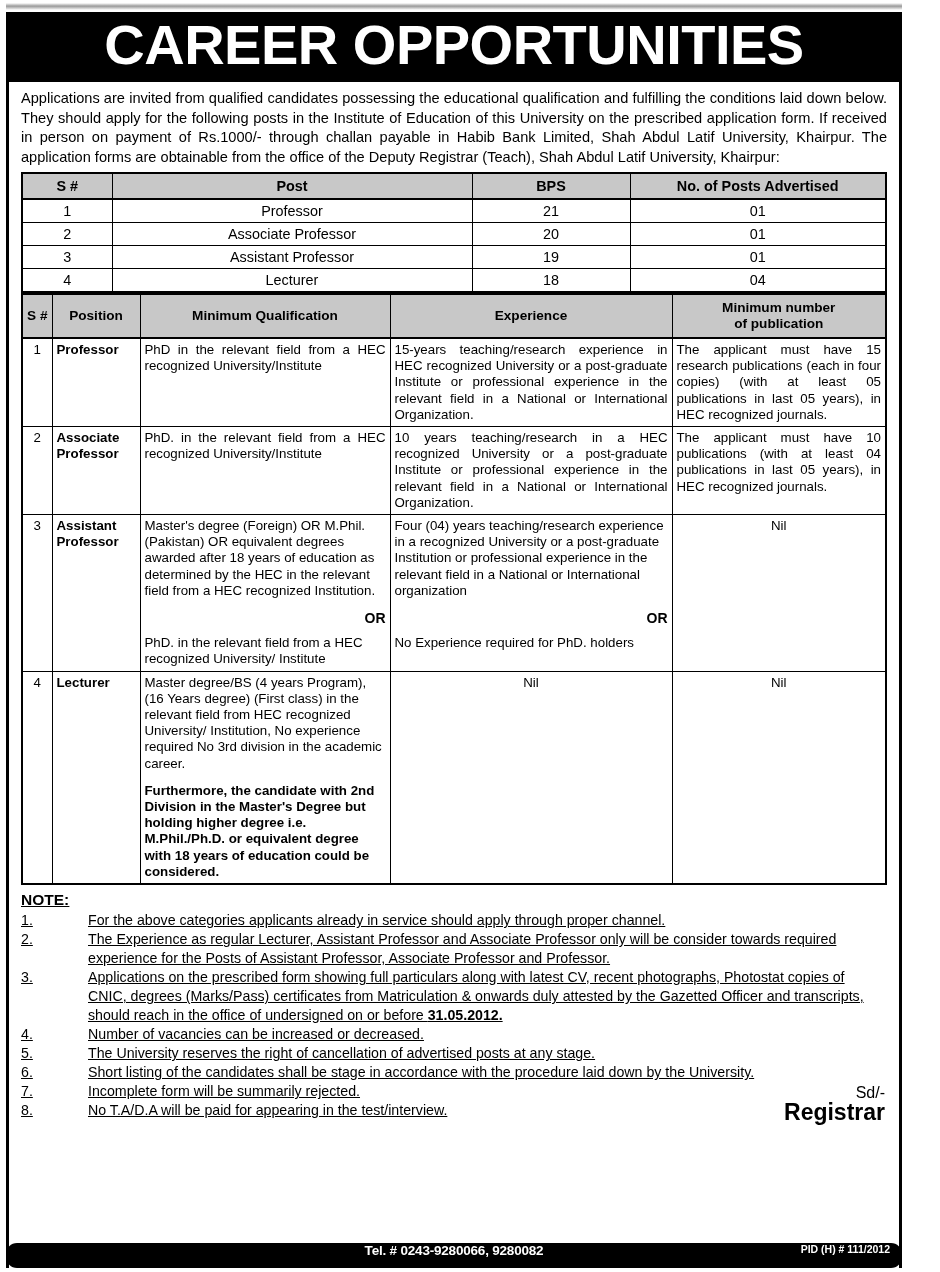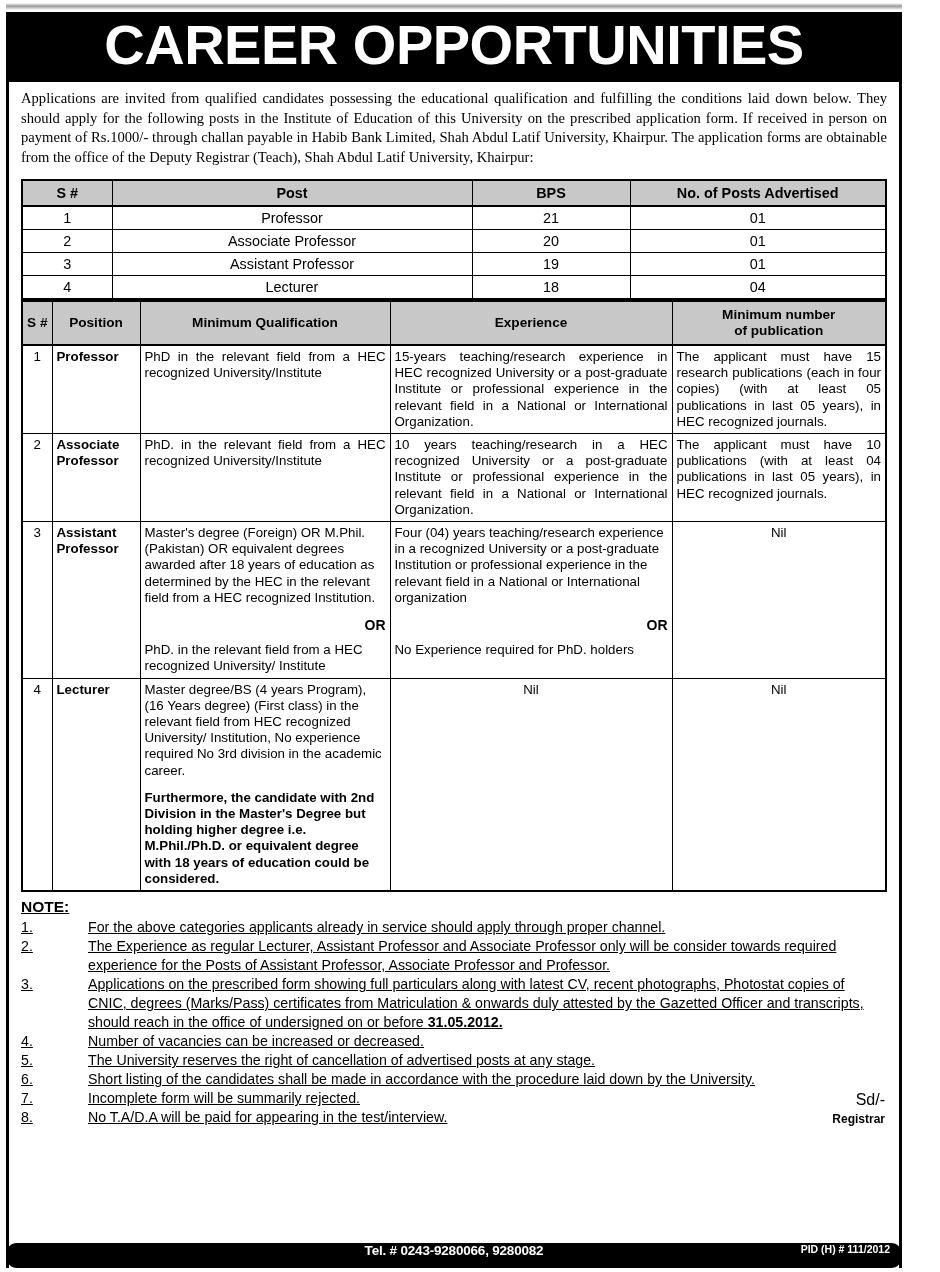--- a/index.html
+++ b/index.html
@@ -52,22 +52,21 @@
     line-height: 58px;
     font-weight: bold;
     letter-spacing: -0.5px;
     font-family: "Liberation Sans", sans-serif;
   }
   
   .intro {
     font-size: 14.6px;
     line-height: 19.5px;
     text-align: justify;
-    padding: 7px 12px 12px 12px;
-    font-family: Liberation Serif, serif;
+    padding: 7px 12px 5px 12px;
   }
   
   table {
     border-collapse: collapse;
     width: calc(100% - 24px);
     margin: 0 12px;
     table-layout: fixed;
   }
   table.posts-table {
     border: 2px solid #000;
@@ -148,21 +147,21 @@
     margin-left: 44px;
   }
   .note-text b { font-weight: bold; }
   
   .sign-block {
     text-align: right;
     padding: 0 14px 0 0;
     margin-top: -36px;
   }
   .sd { font-size: 16px; line-height: 17px; margin-left: 32px; }
-  .registrar { font-size: 12px; font-weight: bold; line-height: 23px; }
+  .registrar { font-size: 23px; font-weight: bold; line-height: 23px; }
   
   .footer-bar {
     position: absolute;
     left: 6px;
     right: 6px;
     bottom: 4px;
     height: 25px;
     background: #000;
     color: #fff;
     display: flex;
@@ -326,21 +325,21 @@
         <div class="note-row">
           <div class="note-num">4.</div>
           <div class="note-text">Number of vacancies can be increased or decreased.</div>
         </div>
         <div class="note-row">
           <div class="note-num">5.</div>
           <div class="note-text">The University reserves the right of cancellation of advertised posts at any stage.</div>
         </div>
         <div class="note-row">
           <div class="note-num">6.</div>
-          <div class="note-text">Short listing of the candidates shall be made in accordance with the procedure laid down by the University.</div>
+          <div class="note-text">Short listing of the candidates shall be stage in accordance with the procedure laid down by the University.</div>
         </div>
         <div class="note-row">
           <div class="note-num">7.</div>
           <div class="note-text">Incomplete form will be summarily rejected.</div>
         </div>
         <div class="note-row">
           <div class="note-num">8.</div>
           <div class="note-text">No T.A/D.A will be paid for appearing in the test/interview.</div>
         </div>
       </div>

